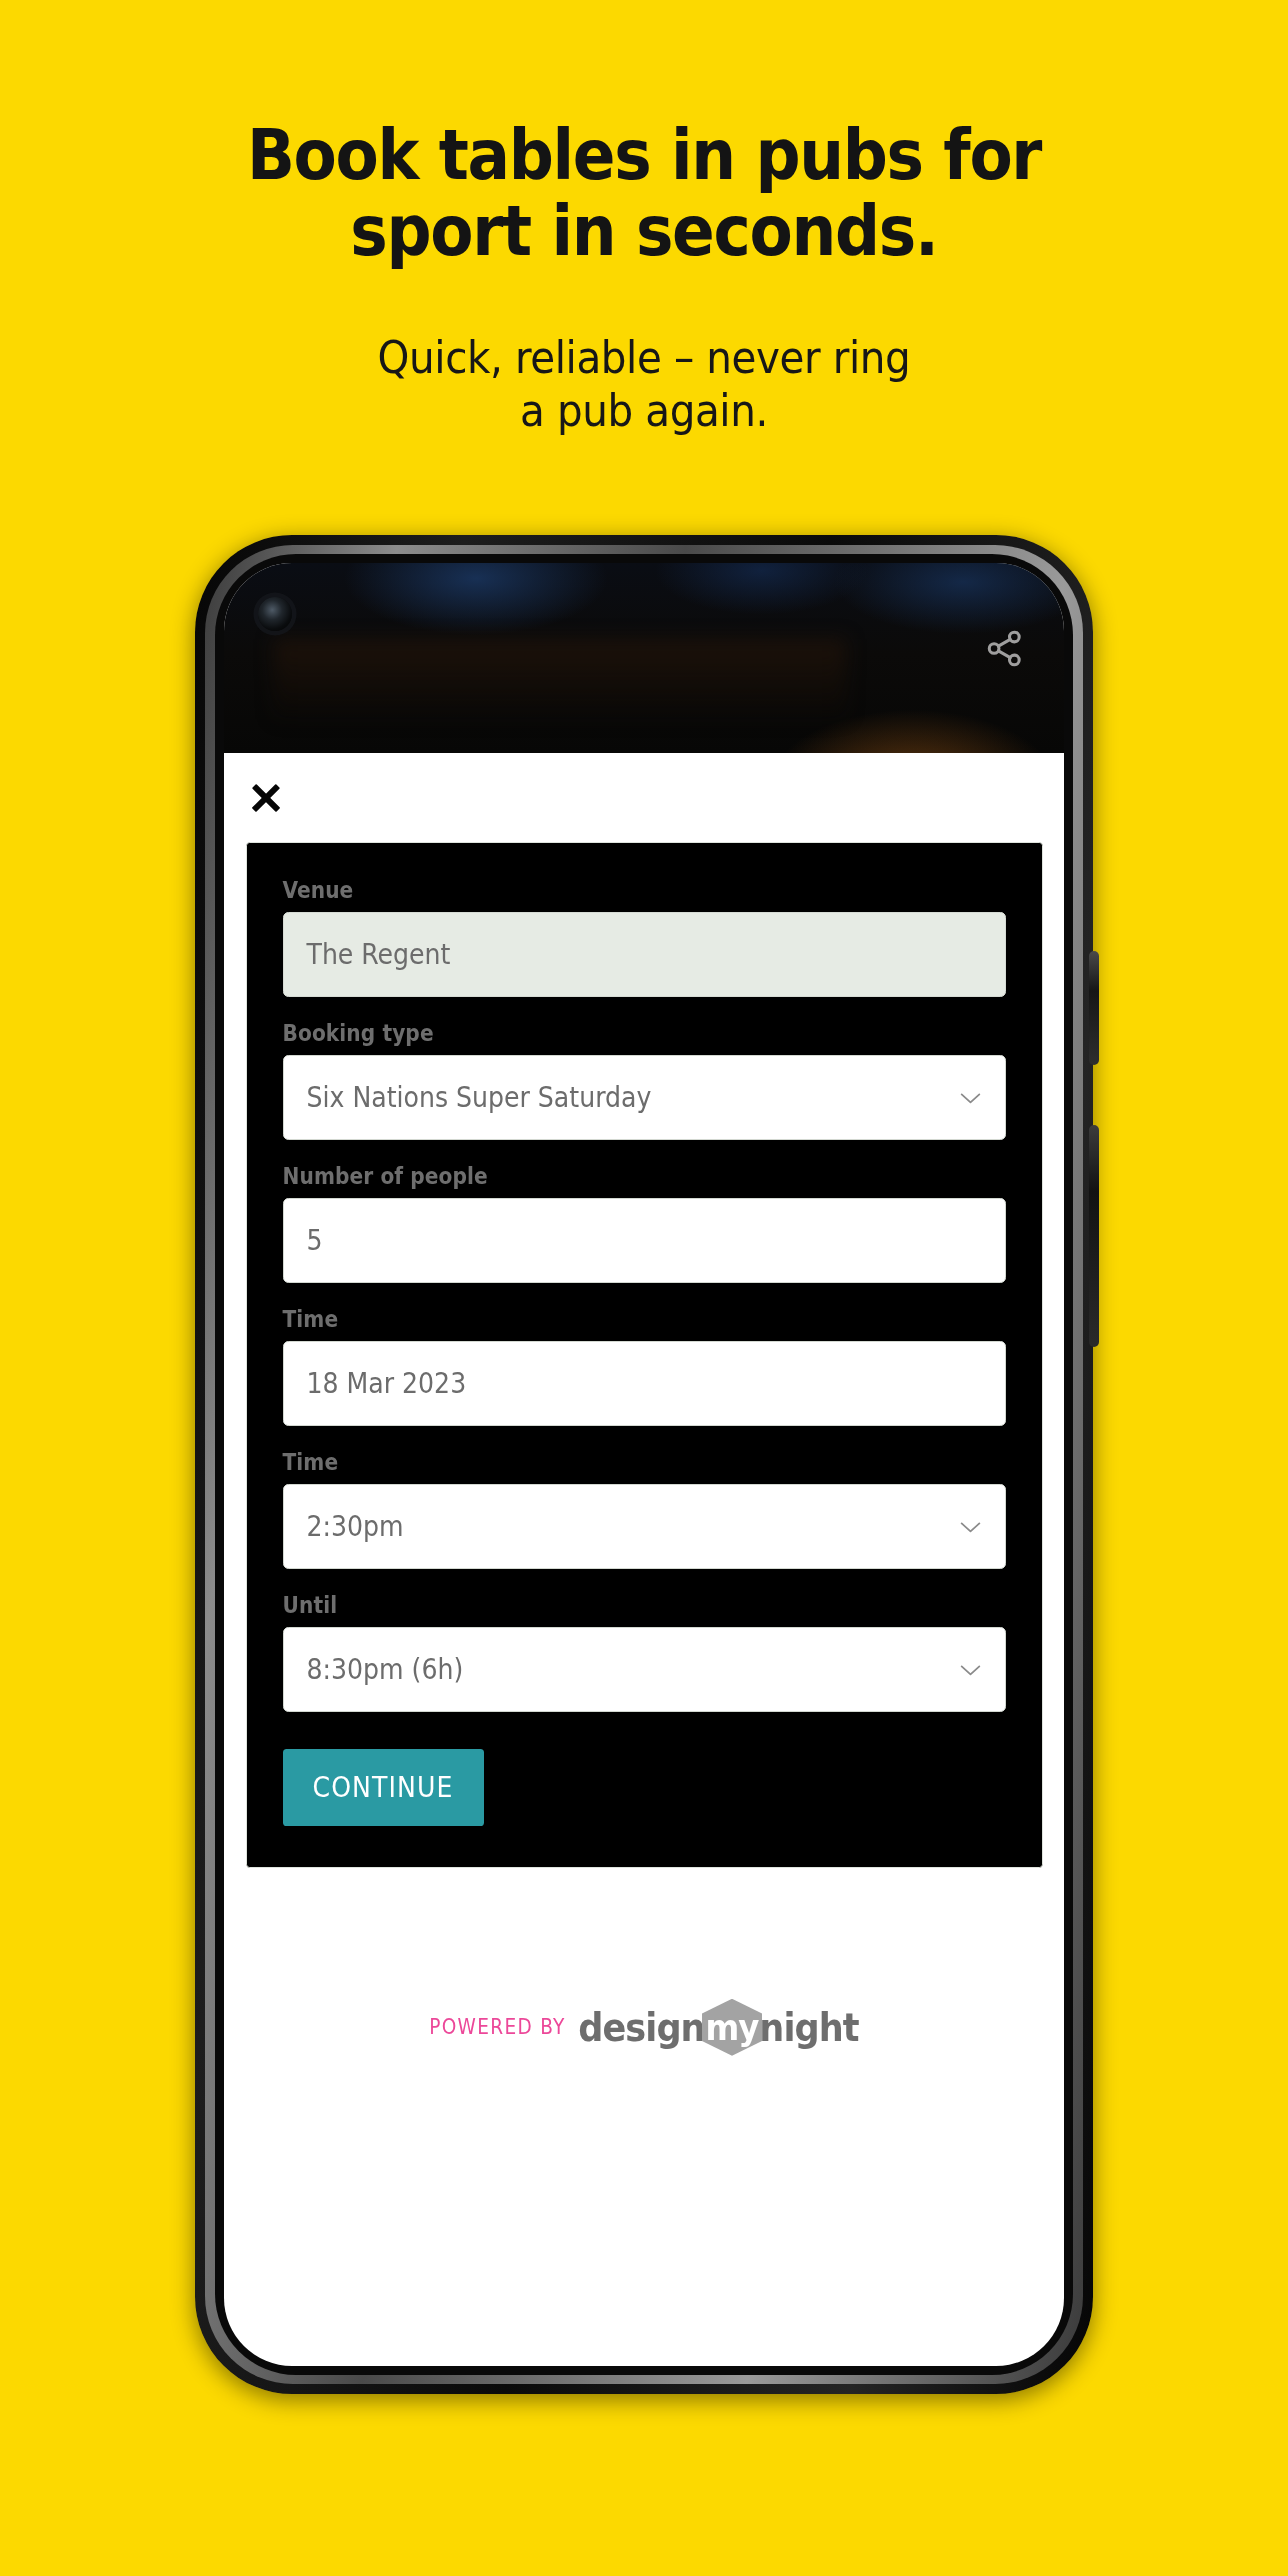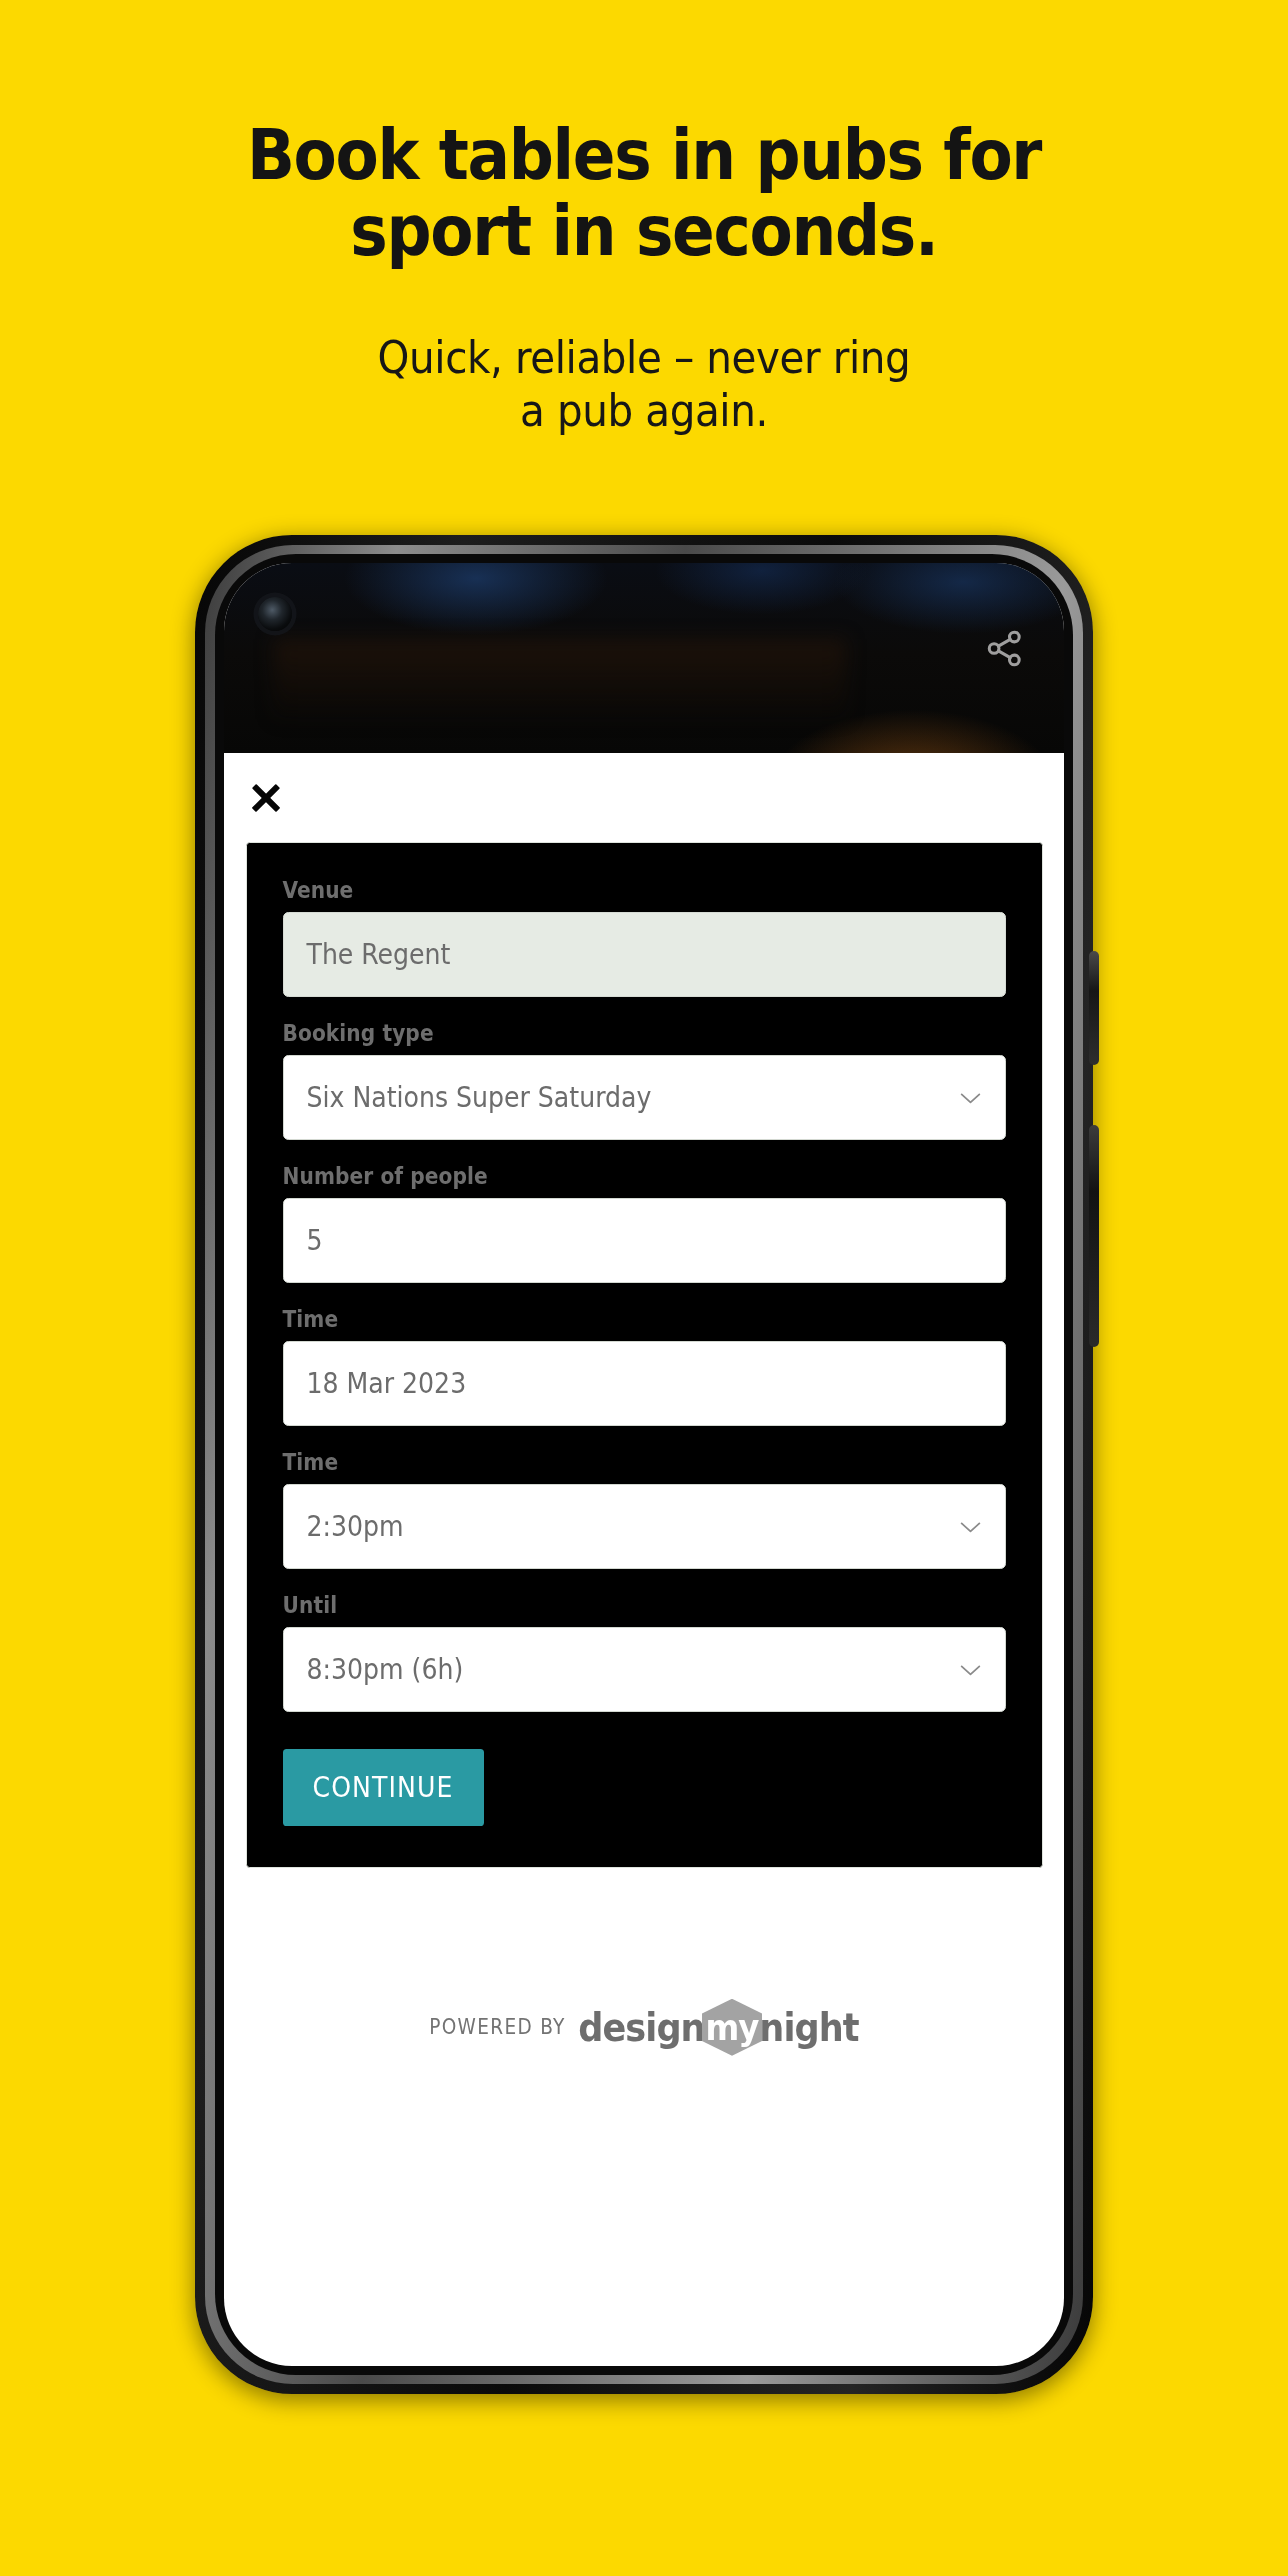--- a/index.html
+++ b/index.html
@@ -293,21 +293,21 @@
 
   .brand-lockup {
     display: flex;
     align-items: center;
     gap: 12.5px;
   }
 
   .brand-powered {
     font-size: 20.6px;
     letter-spacing: 1.3px;
-    color: #737373;
+    color: #ec4899;
     font-weight: 400;
     font-family: "DejaVu Sans", sans-serif;
     font-stretch: condensed;
   }
 
   .brand-word {
     display: flex;
     align-items: center;
     font-size: 39px;
     font-weight: 800;

